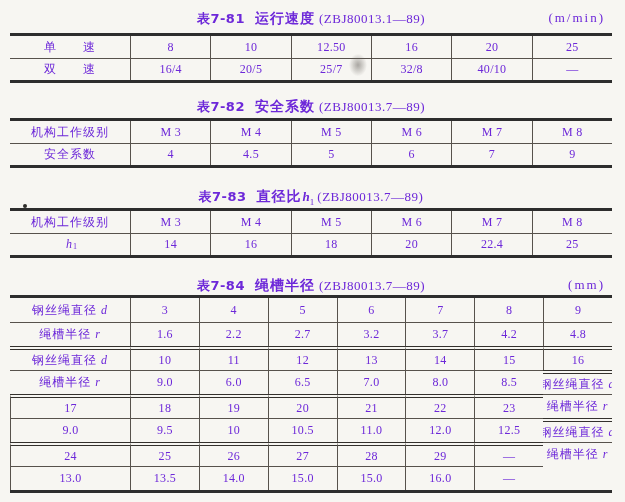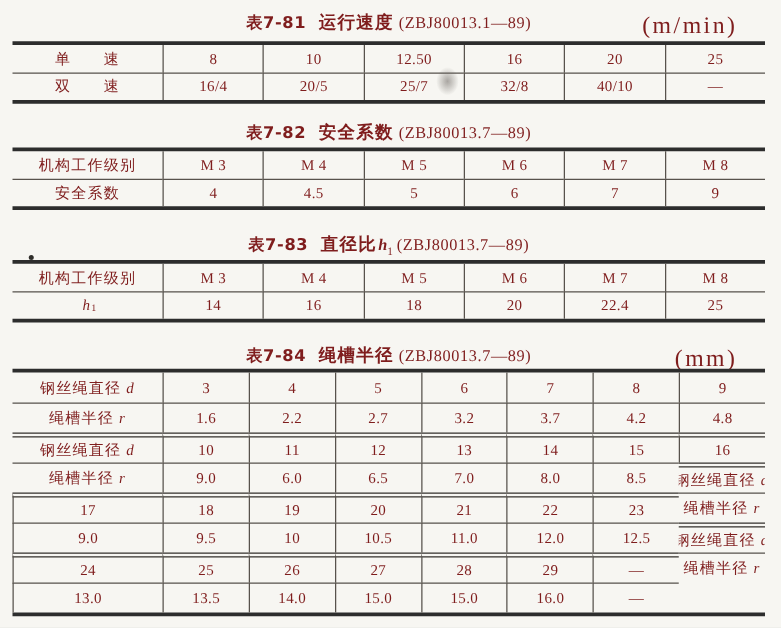--- a/index.html
+++ b/index.html
@@ -1,39 +1,39 @@
 <!DOCTYPE html>
 <html><head>
 <meta charset="utf-8">
 <style>
   html,body{margin:0;padding:0;background:#e9e9e6;}
   .page{
     position:relative;width:625px;height:502px;margin:0 auto;
-    background:#f7f6f2;color:#7f1d1d;overflow:hidden;
+    background:#f7f6f2;color:#6d28d9;overflow:hidden;
     font-family:"Liberation Serif","DejaVu Serif",serif;
   }
   
   .caption-row{
     position:absolute;left:10px;width:602px;height:18px;
     display:flex;justify-content:center;align-items:baseline;
   }
   .caption{white-space:nowrap;}
   .cap-num{
     font-family:"DejaVu Sans","Liberation Sans",sans-serif;
     font-weight:700;font-size:13px;margin-right:10px;letter-spacing:.5px;
   }
   .cap-title{
     font-family:"DejaVu Sans","Liberation Sans",sans-serif;
     font-weight:700;font-size:14px;letter-spacing:1px;
   }
   .cap-var{font-size:13px;font-weight:700;font-style:italic;margin-left:1px;}
   .cap-sub{font-size:9px;}
   .cap-std{font-size:13px;margin-left:3px;letter-spacing:.5px;}
   .unit-note{
-    position:absolute;right:22px;top:1px;font-size:19px;letter-spacing:2px;
+    position:absolute;right:7px;top:1px;font-size:13px;letter-spacing:2px;
   }
   
   .grid{
     position:absolute;left:10px;width:602px;display:grid;
     border-top:3px solid #2d2d2d;border-bottom:3px solid #2d2d2d;
   }
   .g-sm{grid-auto-rows:22px;}
   .g-lg{grid-auto-rows:24px;}
   .cell{
     display:flex;align-items:center;justify-content:center;

